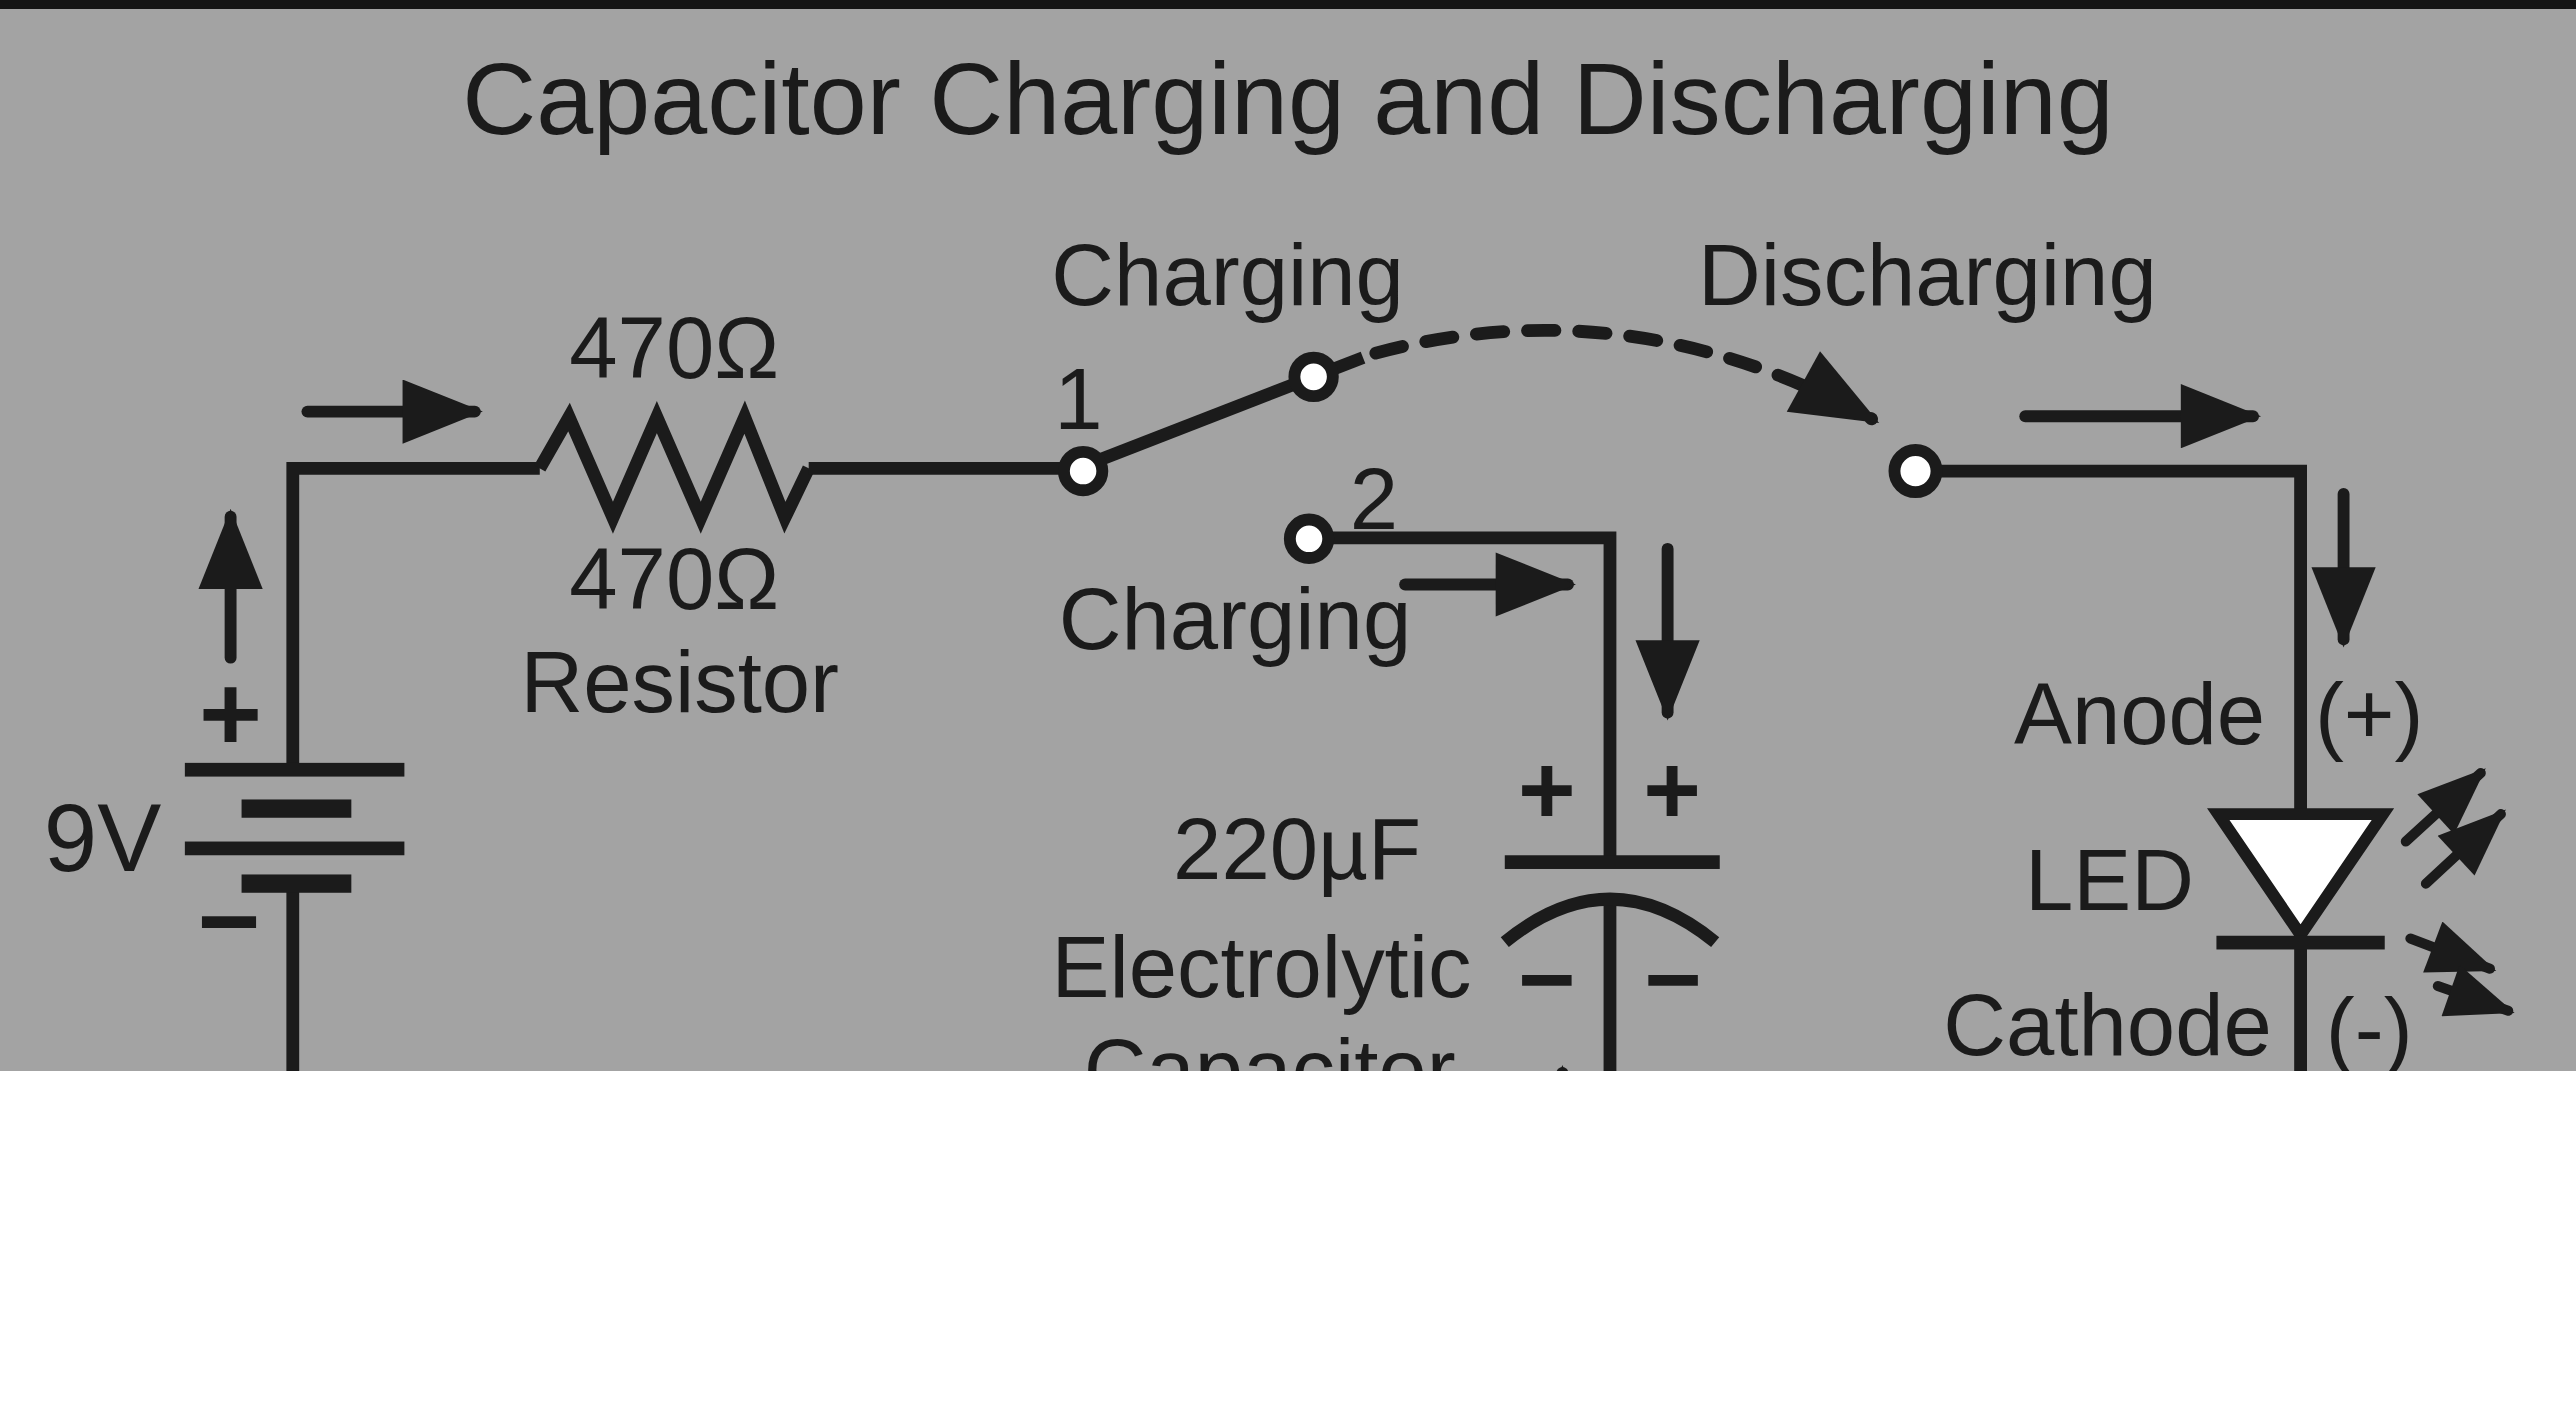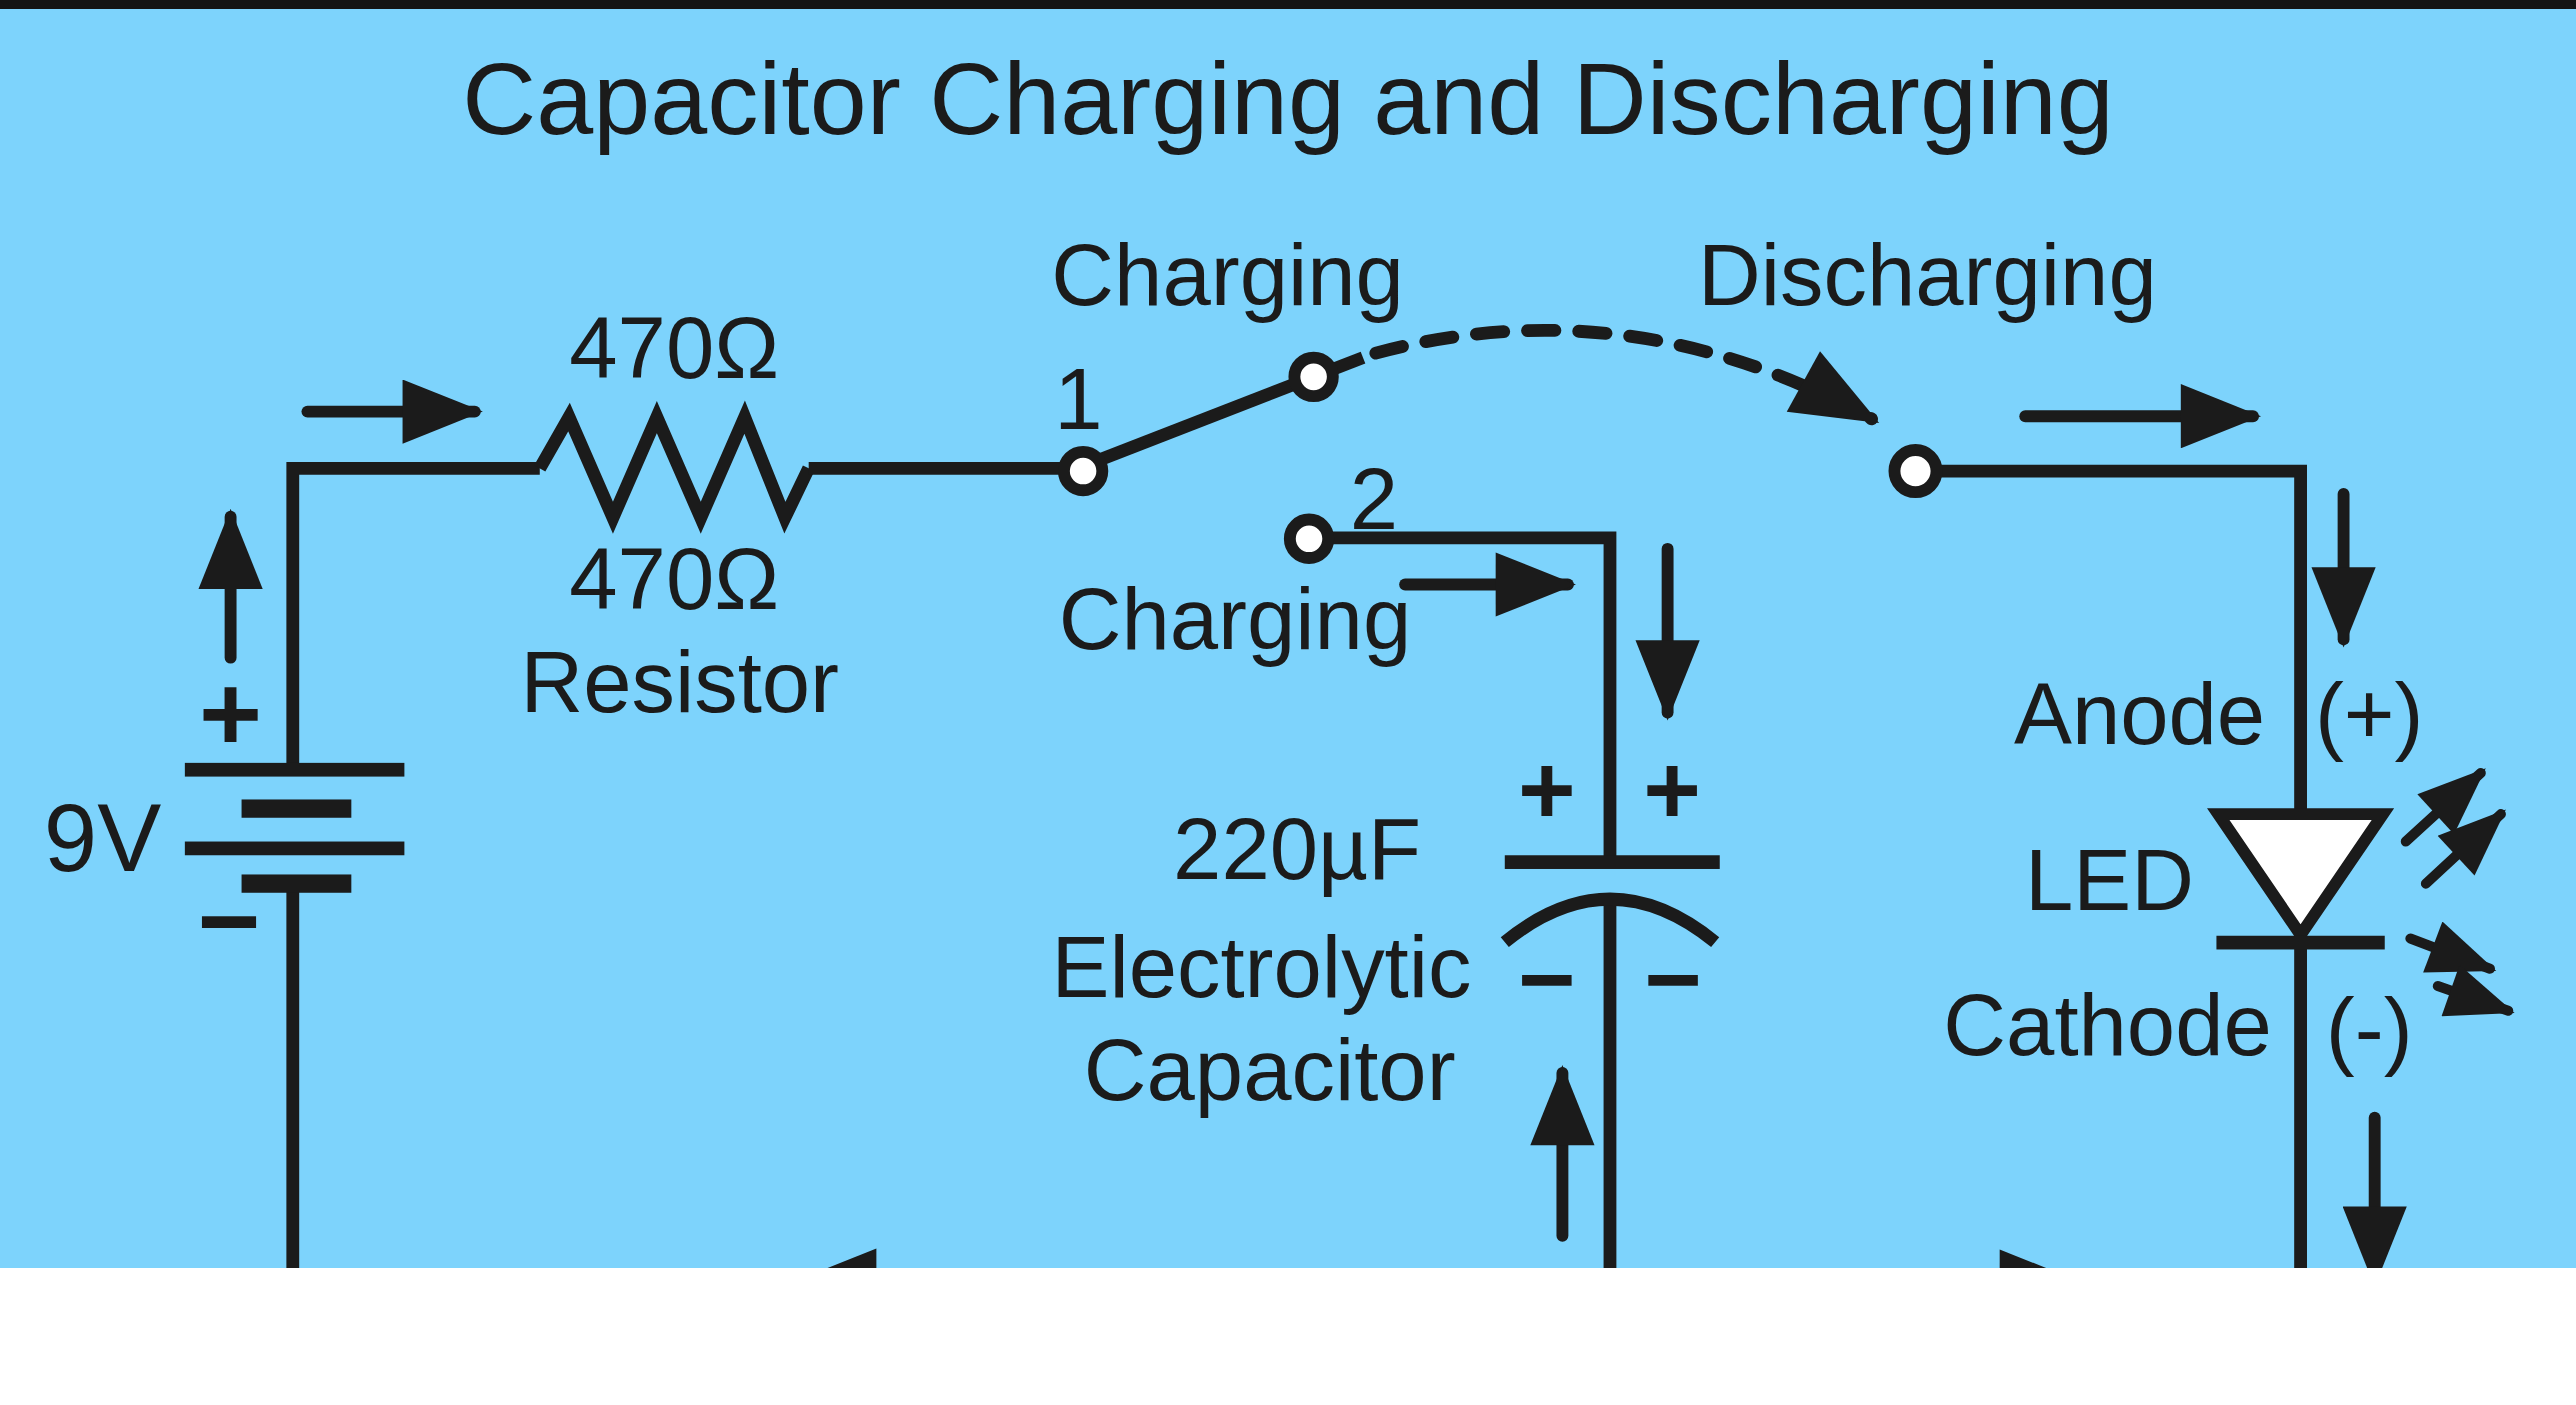--- a/index.html
+++ b/index.html
@@ -1,17 +1,17 @@
 <!DOCTYPE html>
 <html style="font-size:14.6px"><head>
 <meta charset="utf-8">
 <style>
   html,body{margin:0;padding:0;background:#ffffff;}
   .stage{
-    position:relative;width:2576px;height:1268px;background:#7dd3fc;overflow:hidden;
+    position:relative;width:2576px;height:1071px;background:#a3a3a3;overflow:hidden;
   }
   svg{display:block}
   .wire{fill:none;stroke:#1b1b1b;stroke-width:14;stroke-linejoin:miter;stroke-linecap:butt}
   .flow{fill:none;stroke:#1b1b1b;stroke-width:13;stroke-linecap:round}
   .ray{fill:none;stroke:#1b1b1b;stroke-width:11;stroke-linecap:round}
   .node{fill:#ffffff;stroke:#1b1b1b;stroke-width:13}
   .solid{fill:#1b1b1b;stroke:none}
   .dash{fill:none;stroke:#1b1b1b;stroke-width:14;stroke-linecap:round;stroke-dasharray:30 26}
   text{font-family:"Liberation Sans", sans-serif;fill:#1b1b1b;text-anchor:middle}
   .t112{font-size:112px}

